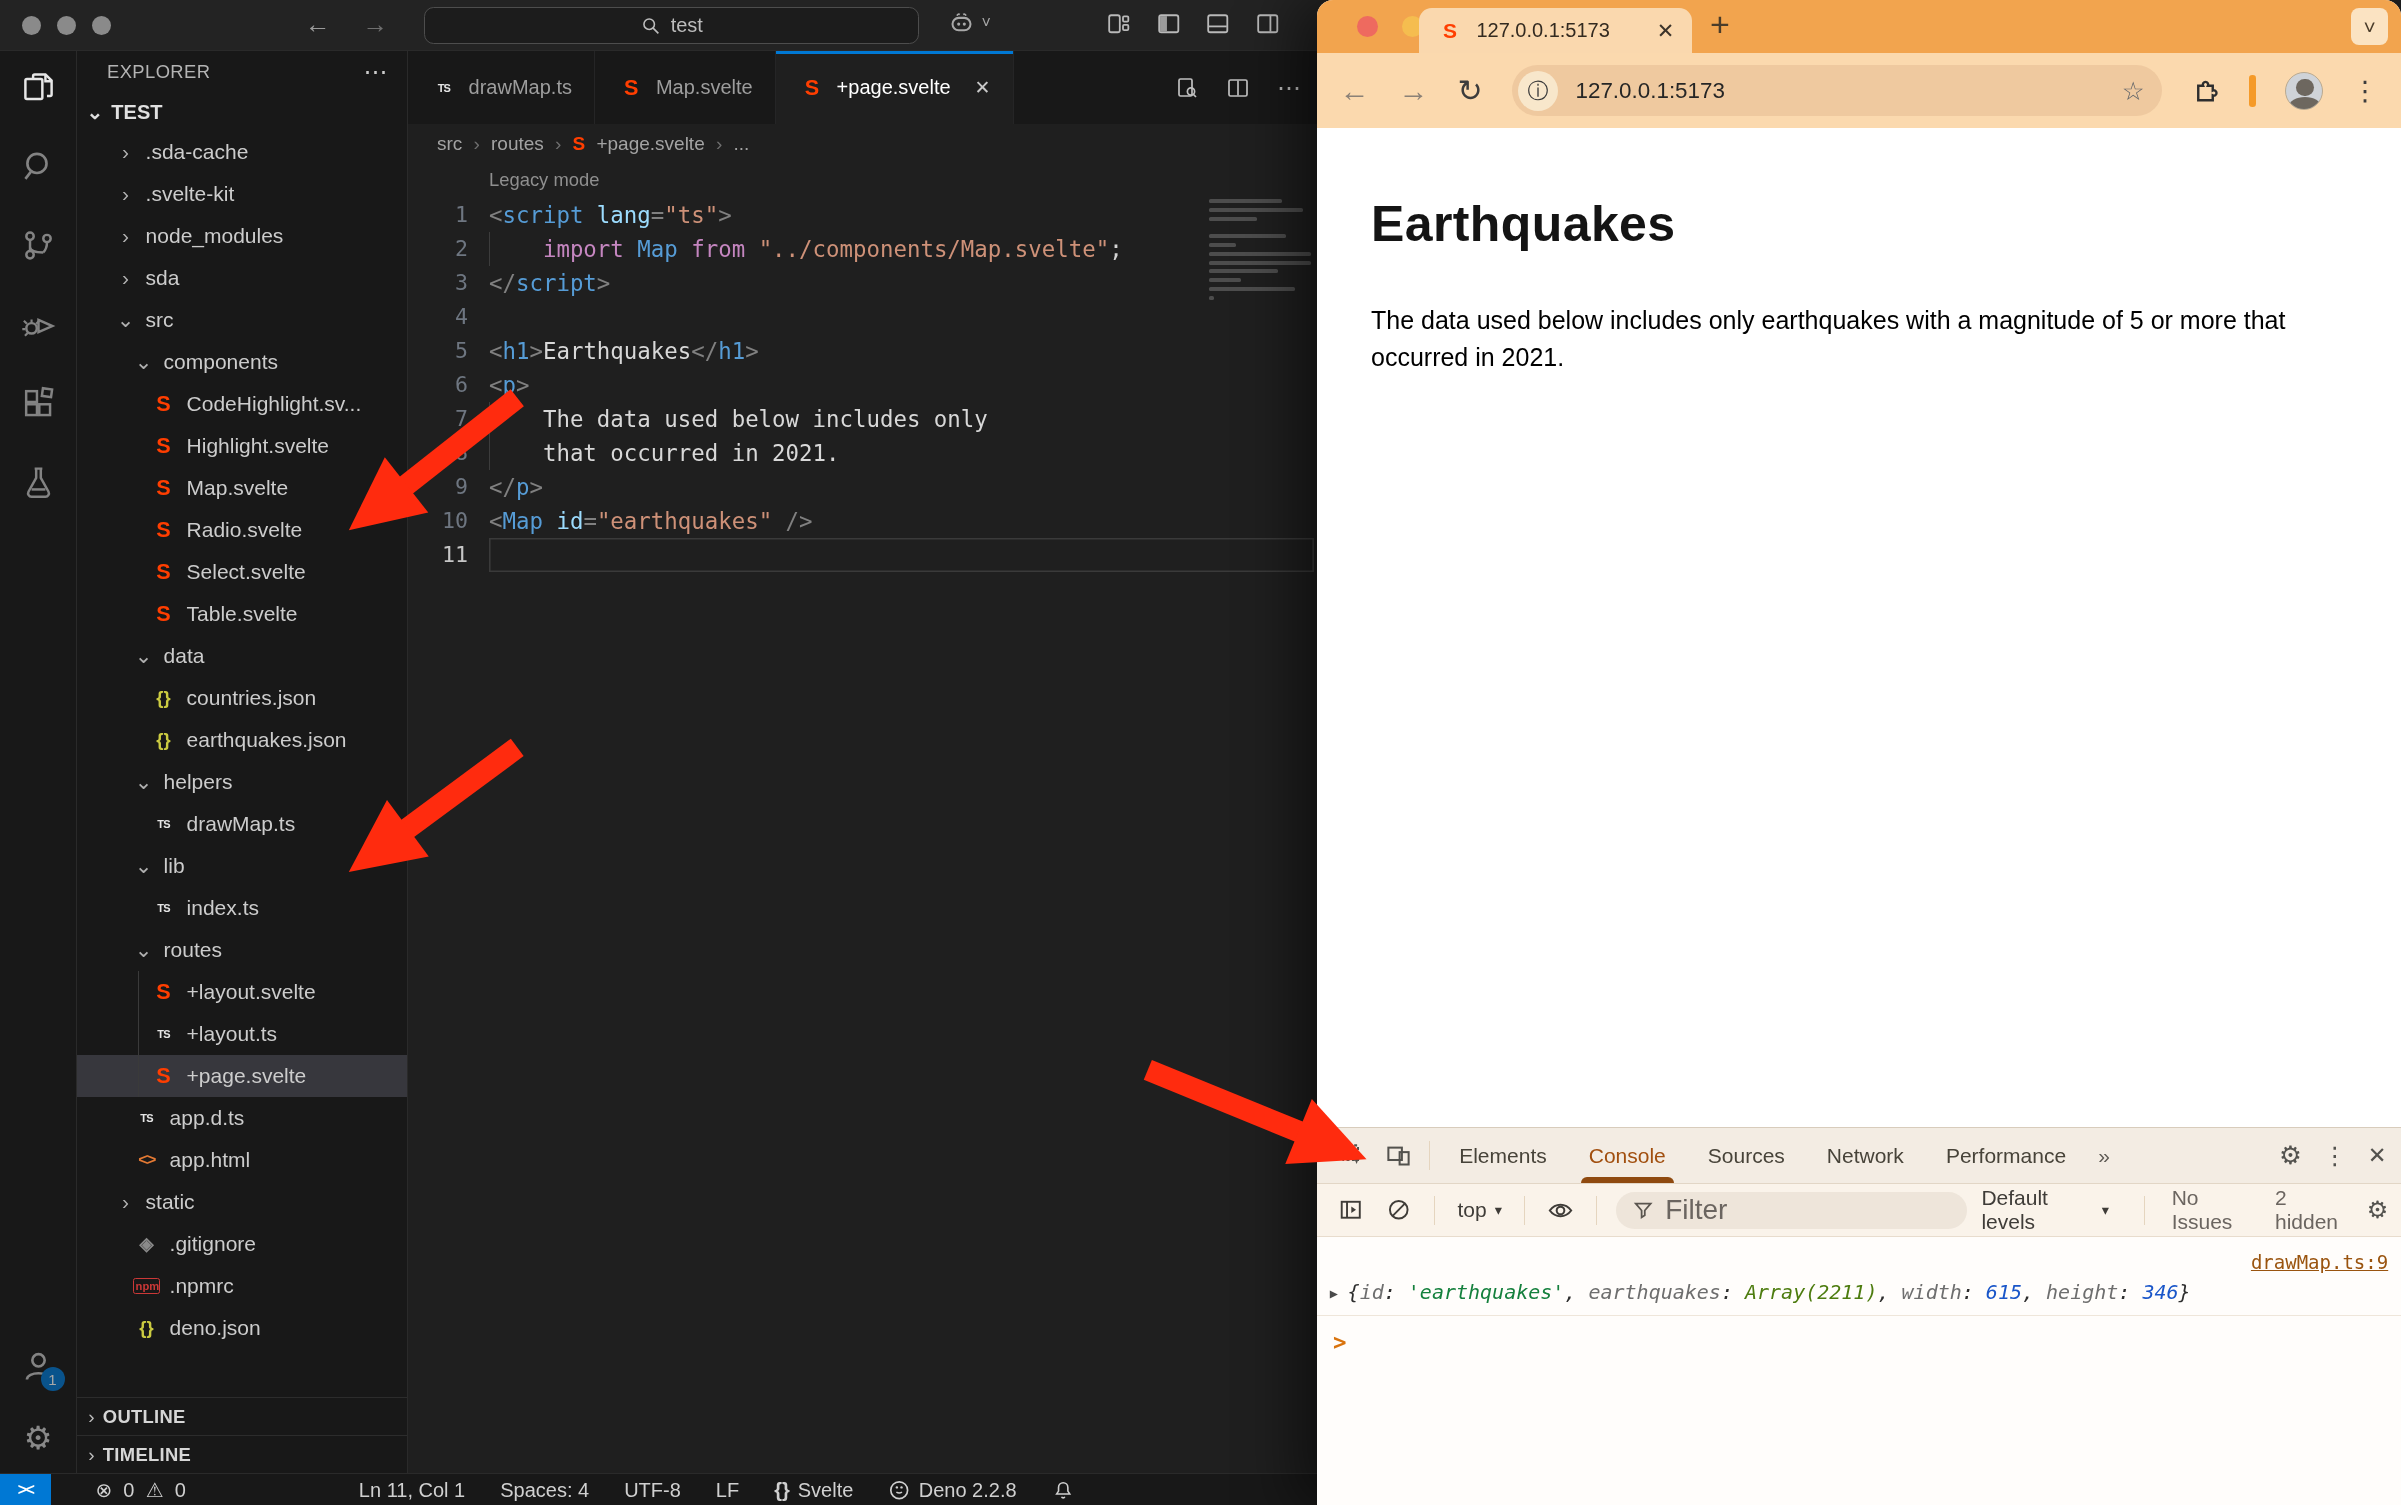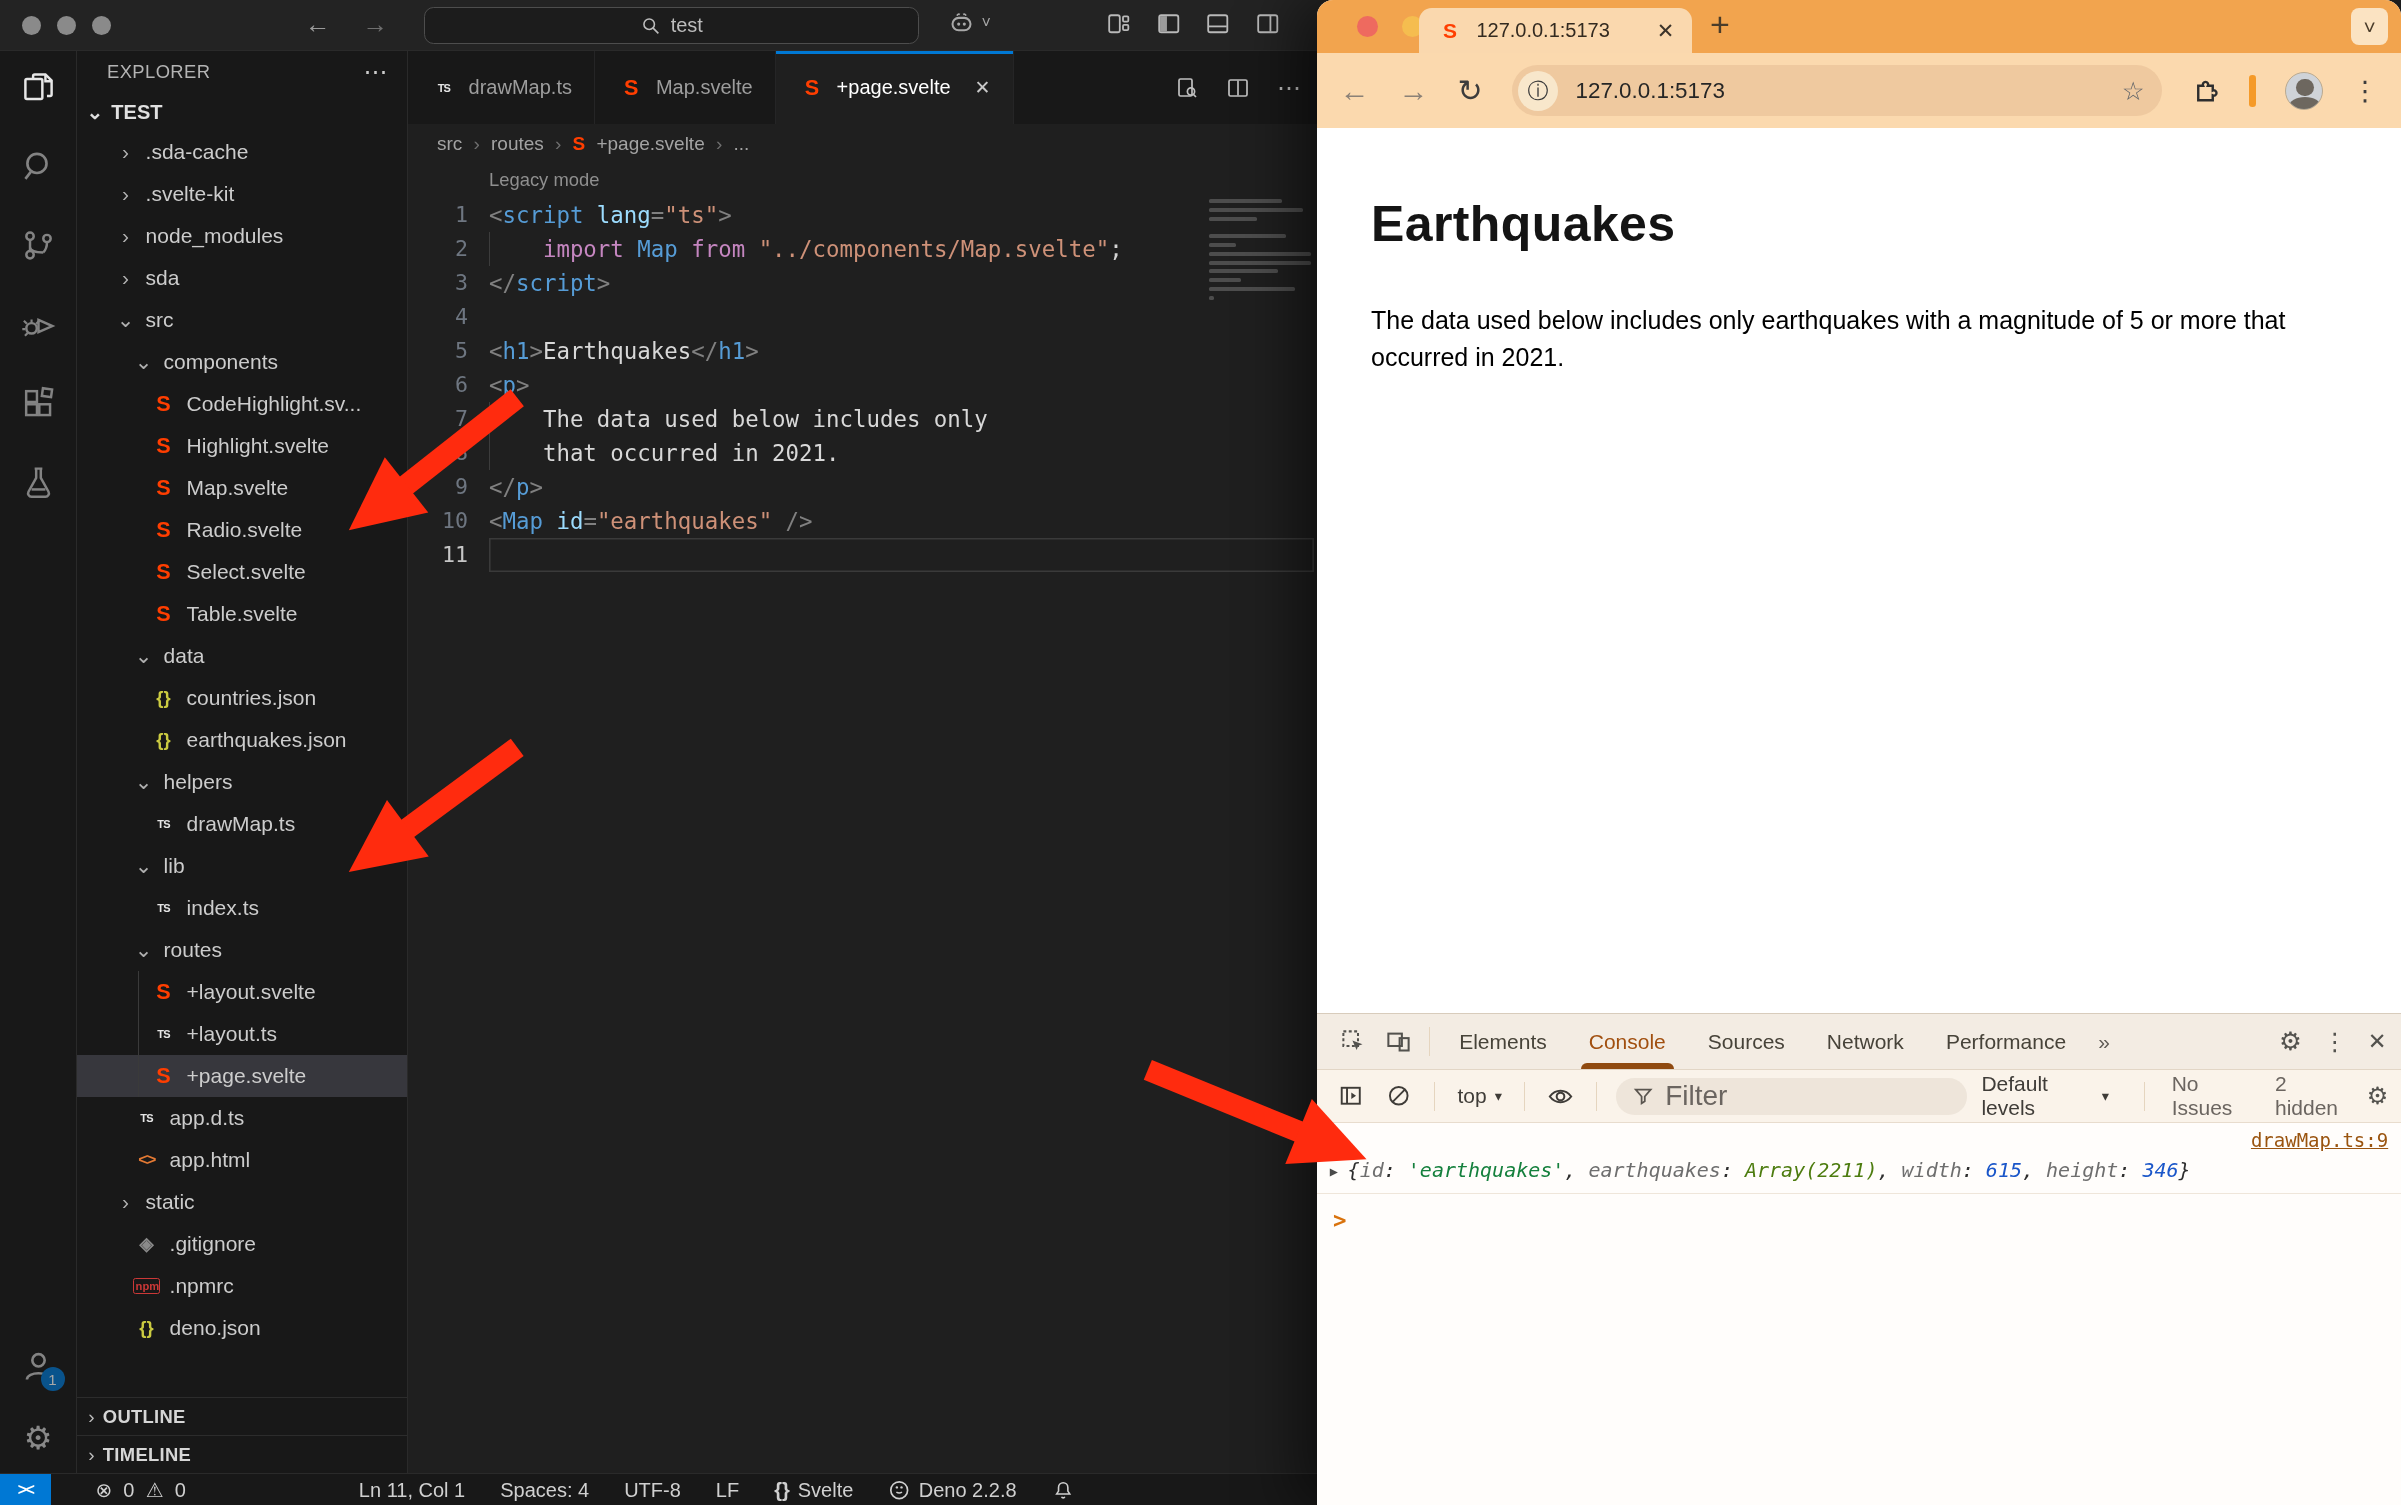--- a/index.html
+++ b/index.html
@@ -114,21 +114,21 @@
   .orangebar{width:6.4px;height:32px;border-radius:3.2px;background:#F59A28;}
   .avatar{width:38px;height:38px;border-radius:50%;background:#cfd3d8;position:relative;overflow:hidden;border:0.8px solid #b9a98f;}
   .avatar::before{content:"";position:absolute;left:10.4px;top:6.4px;width:17.6px;height:17.6px;border-radius:50%;background:#6d675f;}
   .avatar::after{content:"";position:absolute;left:3.2px;top:24px;width:32px;height:19px;border-radius:50% 50% 0 0;background:#6d675f;}
   .kebab{font-size:27px;color:#3c3c3c;}
 
   .bpage{position:relative;height:885px;background:#ffffff;padding:67px 48px 0 54px;}
   .bpage h1{margin:0;font-size:50px;font-weight:700;color:#141414;letter-spacing:0.4px;}
   .bpage p{margin:49px 0 0 0;font-size:25px;line-height:1.47;color:#000000;max-width:962px;}
 
-  .devtools{position:absolute;left:0;right:0;bottom:0;height:493px;background:#FFFDFB;
+  .devtools{position:absolute;left:0;right:0;bottom:0;height:379px;background:#FFFDFB;
     border-top:0.8px solid #D8CCBC;font-family:"Liberation Sans",sans-serif;}
   .dtrow1{height:56px;background:#F3ECE3;border-bottom:0.8px solid #E2D6C6;display:flex;align-items:center;padding:0 14.4px;}
   .dticon{width:45px;display:flex;align-items:center;justify-content:center;}
   .dtdivider{width:0.8px;height:29px;background:#E5D5BF;margin:0 8px;}
   .dttab{padding:0 21px;font-size:21px;color:#474339;height:100%;display:flex;align-items:center;position:relative;}
   .dttab.active{color:#A14F0F;}
   .dttab.active::after{content:"";position:absolute;left:12.8px;right:12.8px;bottom:0;height:6.4px;
     background:#8F4A10;border-radius:6.4px 6.4px 0 0;}
   .dtmore{font-size:21px;color:#5f5b55;padding:0 11.2px;}
   .dtr1-right{margin-left:auto;display:flex;align-items:center;gap:21px;color:#53524E;}
@@ -139,21 +139,21 @@
   .toplabel{font-size:21px;color:#3F3C38;display:flex;align-items:center;gap:8px;padding:0 8px;}
   .caret{font-size:14.4px;color:#3F3C38;}
   .filterpill{width:375px;height:37px;border-radius:18.4px;background:#EEE5DA;display:flex;
     align-items:center;gap:11.2px;padding:0 16px;margin-left:4.8px;}
   .filterpill .flabel{color:#6b6560;font-size:28px;}
   .dtr2-right{margin-left:auto;display:flex;align-items:center;gap:19px;}
   .muted{color:#6b6560;font-size:21px;}
 
   .centry{border-bottom:0.8px solid #EFE6DA;padding:6.4px 12.8px 11.2px 12.8px;}
   .clink-row{display:flex;justify-content:flex-end;}
-  .clink{font-family:"DejaVu Sans Mono",monospace;font-size:19px;color:#9A540F;text-decoration:underline;}
+  .clink{font-family:"DejaVu Sans Mono",monospace;font-size:19px;color:#9A540F;text-decoration:underline;margin-top:8px;}
   .cobj{display:flex;align-items:flex-start;gap:9.6px;margin-top:6.4px;
     font-family:"DejaVu Sans Mono",monospace;font-size:20px;font-style:italic;}
   .cexp{color:#4a4a4a;font-size:13.6px;font-style:normal;padding-top:4.8px;}
   .cs-plain{color:#2e2e2e}.cs-key{color:#6e6e6e}.cs-str{color:#15803d}
   .cs-num{color:#1a56c9;}.cs-val{color:#4d7c0f}
   .cprompt{padding:12.8px 0 0 16px;font-family:"DejaVu Sans Mono",monospace;
     font-size:22.4px;color:#D9730D;font-weight:700;}
 
   .arrows{position:absolute;left:0;top:0;pointer-events:none;}
   svg{display:block;}

